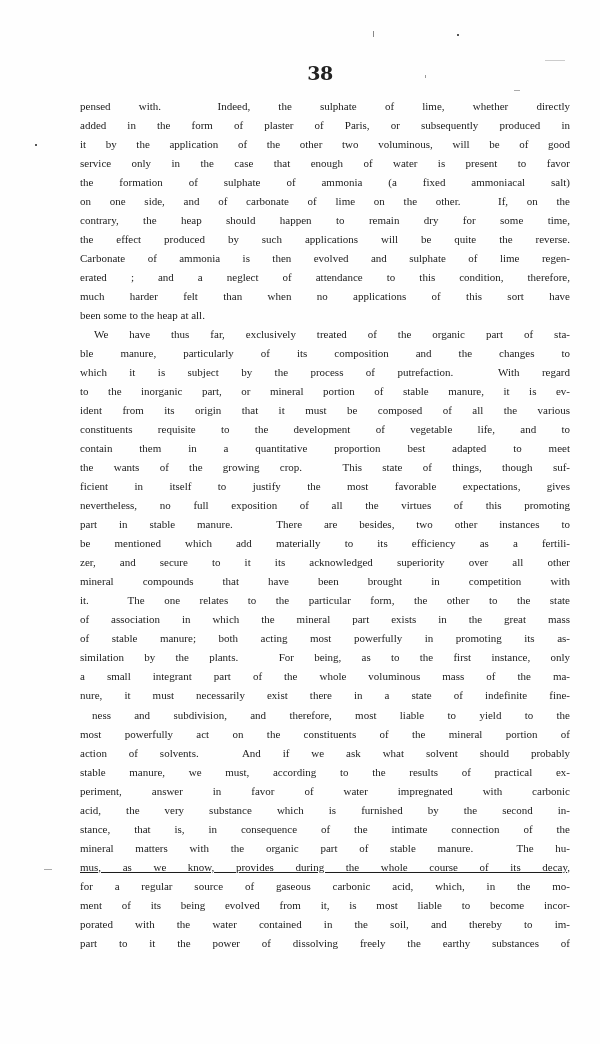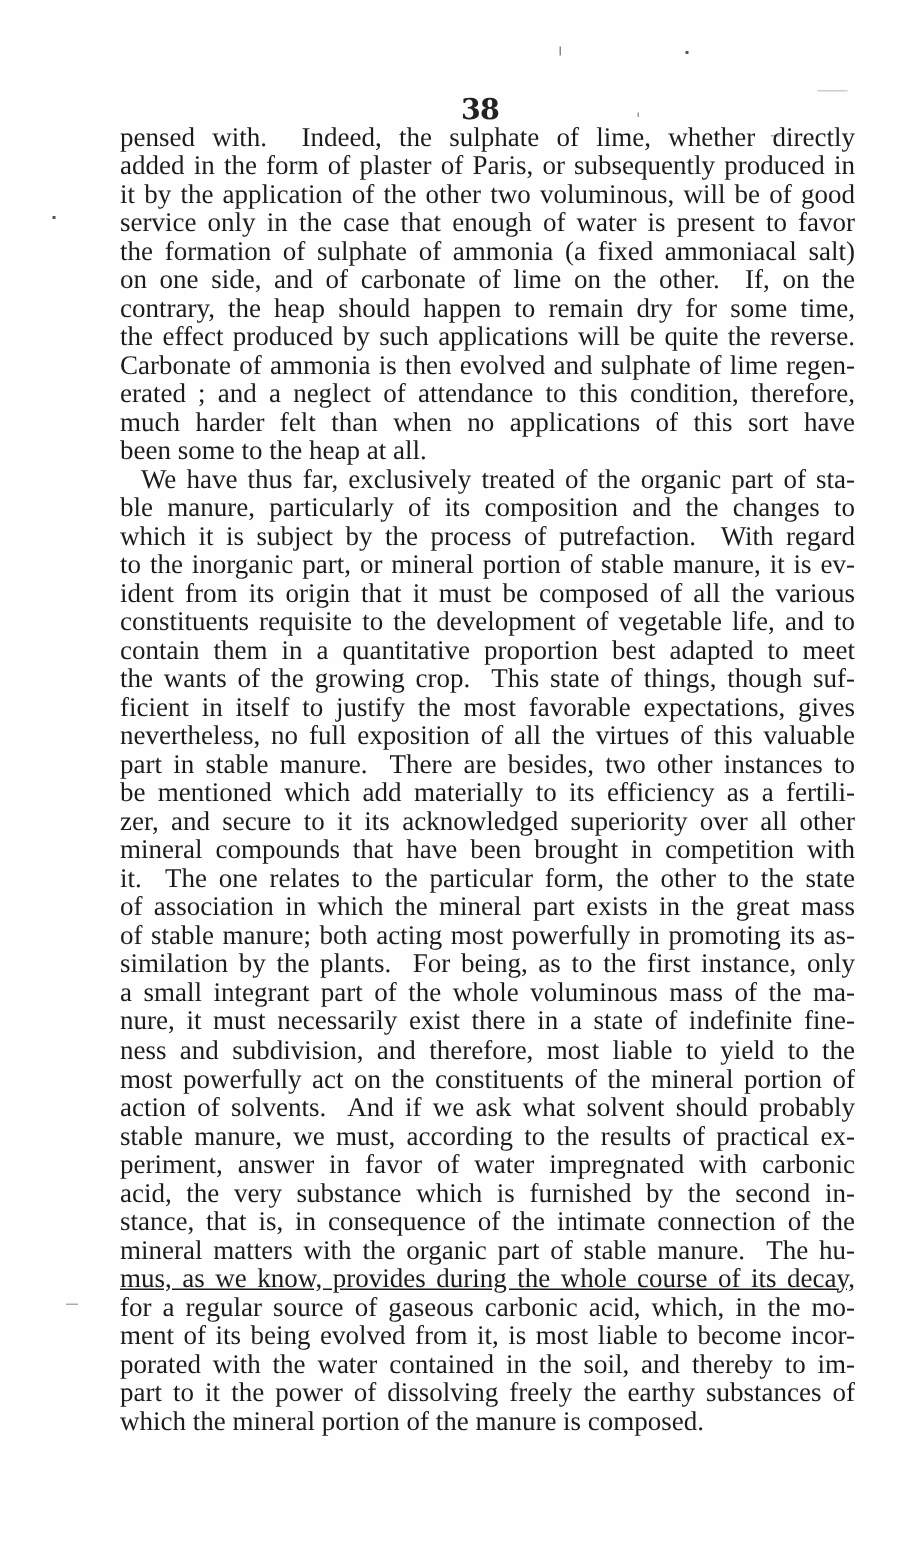--- a/index.html
+++ b/index.html
@@ -22,24 +22,24 @@
       width: 640px;
       text-align: center;
       font-family: "DejaVu Serif", serif;
       font-weight: bold;
       font-size: 19px;
       letter-spacing: -0.5px;
       color: #222;
     }
     .body-text {
       position: absolute;
-      top: 82px;
+      top: 97px;
       left: 80px;
       width: 490px;
-      font-size: 18px;
+      font-size: 11px;
       line-height: 19.02px;
     }
     .line {
       display: block;
       white-space: nowrap;
       text-align: justify;
       text-align-last: justify;
       height: 19.02px;
     }
     .line.last {
@@ -88,38 +88,37 @@
   <span class="line last">been some to the heap at all.</span>
   <span class="line indent"><span style="white-space: pre;">We have thus far, exclusively treated of the organic part of sta-</span></span>
   <span class="line"><span style="white-space: pre;">ble manure, particularly of its composition and the changes to</span></span>
   <span class="line"><span style="white-space: pre;">which it is subject by the process of putrefaction.  With regard</span></span>
   <span class="line"><span style="white-space: pre;">to the inorganic part, or mineral portion of stable manure, it is ev-</span></span>
   <span class="line"><span style="white-space: pre;">ident from its origin that it must be composed of all the various</span></span>
   <span class="line"><span style="white-space: pre;">constituents requisite to the development of vegetable life, and to</span></span>
   <span class="line"><span style="white-space: pre;">contain them in a quantitative proportion best adapted to meet</span></span>
   <span class="line"><span style="white-space: pre;">the wants of the growing crop.  This state of things, though suf-</span></span>
   <span class="line"><span style="white-space: pre;">ficient in itself to justify the most favorable expectations, gives</span></span>
-  <span class="line"><span style="white-space: pre;">nevertheless, no full exposition of all the virtues of this valuable</span></span>
+  <span class="line"><span style="white-space: pre;">nevertheless, no full exposition of all the virtues of this promoting</span></span>
   <span class="line"><span style="white-space: pre;">part in stable manure.  There are besides, two other instances to</span></span>
   <span class="line"><span style="white-space: pre;">be mentioned which add materially to its efficiency as a fertili-</span></span>
   <span class="line"><span style="white-space: pre;">zer, and secure to it its acknowledged superiority over all other</span></span>
   <span class="line"><span style="white-space: pre;">mineral compounds that have been brought in competition with</span></span>
   <span class="line"><span style="white-space: pre;">it.  The one relates to the particular form, the other to the state</span></span>
   <span class="line"><span style="white-space: pre;">of association in which the mineral part exists in the great mass</span></span>
   <span class="line"><span style="white-space: pre;">of stable manure; both acting most powerfully in promoting its as-</span></span>
   <span class="line"><span style="white-space: pre;">similation by the plants.  For being, as to the first instance, only</span></span>
   <span class="line"><span style="white-space: pre;">a small integrant part of the whole voluminous mass of the ma-</span></span>
   <span class="line"><span style="white-space: pre;">nure, it must necessarily exist there in a state of indefinite fine-</span></span>
-  <span class="line"><span style="white-space: pre;">ness and subdivision, and therefore, most liable to yield to the</span></span>
+  <span class="line"><span style="white-space: pre; margin-left: 12px;">ness and subdivision, and therefore, most liable to yield to the</span></span>
   <span class="line"><span style="white-space: pre;">most powerfully act on the constituents of the mineral portion of</span></span>
   <span class="line"><span style="white-space: pre;">action of solvents.  And if we ask what solvent should probably</span></span>
   <span class="line"><span style="white-space: pre;">stable manure, we must, according to the results of practical ex-</span></span>
   <span class="line"><span style="white-space: pre;">periment, answer in favor of water impregnated with carbonic</span></span>
   <span class="line"><span style="white-space: pre;">acid, the very substance which is furnished by the second in-</span></span>
   <span class="line"><span style="white-space: pre;">stance, that is, in consequence of the intimate connection of the</span></span>
   <span class="line"><span style="white-space: pre;">mineral matters with the organic part of stable manure.  The hu-</span></span>
   <span class="line"><span style="white-space: pre; text-decoration: underline;">mus, as we know, provides during the whole course of its decay,</span></span>
   <span class="line"><span style="white-space: pre;">for a regular source of gaseous carbonic acid, which, in the mo-</span></span>
   <span class="line"><span style="white-space: pre;">ment of its being evolved from it, is most liable to become incor-</span></span>
   <span class="line"><span style="white-space: pre;">porated with the water contained in the soil, and thereby to im-</span></span>
   <span class="line"><span style="white-space: pre;">part to it the power of dissolving freely the earthy substances of</span></span>
-  <span class="line last">which the mineral portion of the manure is composed.</span>
 </div>
 
 </body></html>

